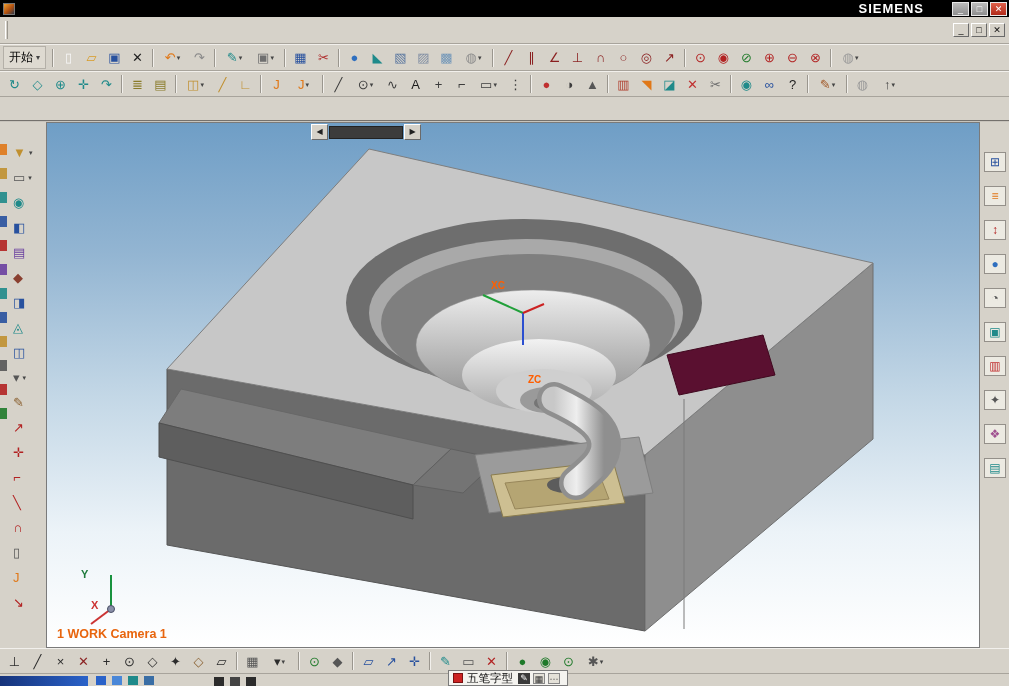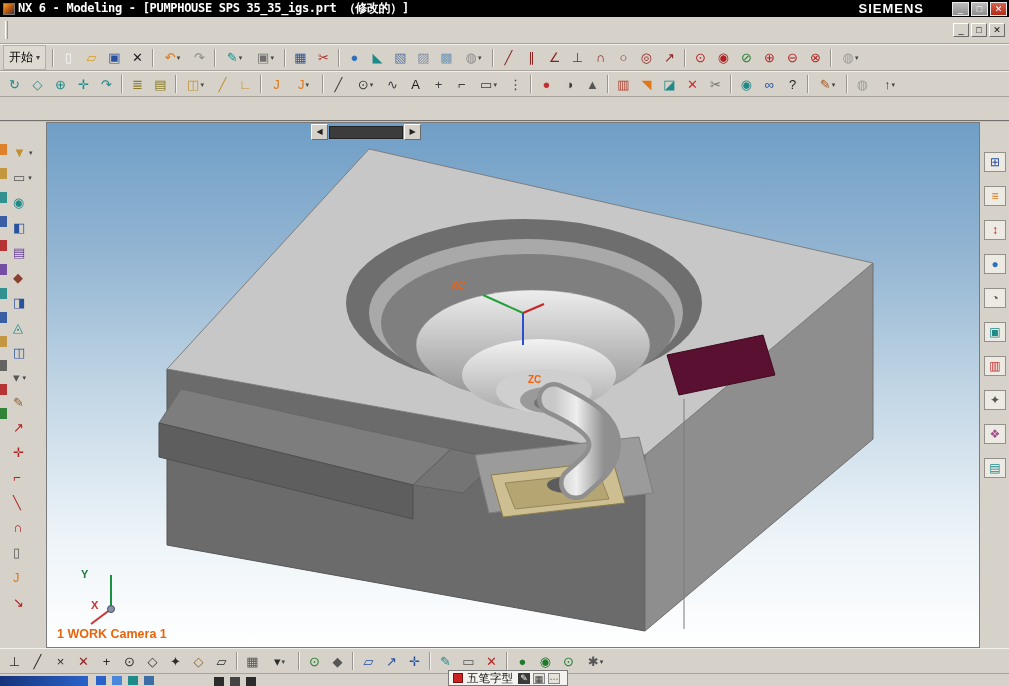--- a/index.html
+++ b/index.html
@@ -23,21 +23,21 @@
   .menubar { position:absolute; left:0; top:17px; width:1009px; height:27px; background:#d6d2c9;
     display:flex; align-items:center; padding:0 4px; border-bottom:1px solid #a8a49c; }
   .menugrip { width:3px; height:18px; border-left:1px solid #fff; border-right:1px solid #9a968e; margin:0 5px 0 1px; }
   .menu-item { padding:2px 8px; font-size:12.5px; color:#1a1a1a; white-space:nowrap; }
   .menu-controls { margin-left:auto; display:flex; }
   .mwinbtn { width:16px; height:14px; margin-left:2px; font-size:9px; line-height:12px; text-align:center;
     background:#d6d2c9; border:1px solid; border-color:#ffffff #6a6a6a #6a6a6a #ffffff; }
   .mwinbtn.close { color:#111; }
 
   
-  .tb-row { position:absolute; left:0; width:1009px; background:#d6d2c9; display:flex; 
+  .tb-row { position:absolute; left:0; width:1009px; background:#d6d2c9; display:flex; align-items:center;
     padding:0 3px; border-top:1px solid #f2f0ec; border-bottom:1px solid #a8a49c; }
   #toolbar-row-1 { top:44px; height:27px; }
   #toolbar-row-2 { top:71px; height:26px; }
   .tb-filler { position:absolute; left:0; top:97px; width:1009px; height:25px; background:#d6d2c9;
     border-bottom:2px groove #c8c4bc; }
   .tb-icon { position:relative; min-width:23px; height:21px; display:inline-flex; align-items:center;
     justify-content:center; font-size:13px; line-height:1; cursor:default; flex:0 0 auto; }
   .tb-icon.dd { min-width:31px; }
   .tb-icon .glyph { display:block; }
   .ddarrow { font-size:7px; color:#444; margin-left:1px; }
@@ -60,21 +60,21 @@
   #right-toolbar .tb-icon { width:22px; height:20px; min-width:22px; margin:7px 0; background:#eceae2;
     border:1px solid #94908a; font-size:12px; }
 
   
   #viewport { position:absolute; left:46px; top:122px; width:934px; height:526px;
     border:1px solid #7a7a7a;
     background:linear-gradient(180deg,#6f9ec6 0%, #93b5d2 25%, #c3d7e6 52%, #ecf3f8 78%, #ffffff 100%);
     overflow:hidden; cursor:crosshair; }
   #viewport svg { position:absolute; left:0; top:0; }
   .vp-label { position:absolute; font-size:10px; font-weight:bold; white-space:nowrap; }
-  .lbl-xc { left:404px; top:157px; color:#ff5e00;font-style:italic; }
+  .lbl-xc { left:444px; top:157px; color:#ff5e00; }
   .lbl-zc { left:481px; top:211px; color:#ff5e00;margin-top:40px; }
   .lbl-y  { left:34px; top:445px; color:#1f7a3c; font-size:11px; }
   .lbl-x  { left:44px; top:476px; color:#cc3333; font-size:11px; }
   .vp-status { position:absolute; left:10px; top:504px; color:#e8650e; font-weight:bold; font-size:12.5px; }
 
   
   .splitter { position:absolute; left:264px; top:1px; display:flex; align-items:center; }
   .split-btn { width:17px; height:16px; background:#d6d2c9; border:1px solid; border-color:#fff #6a6a6a #6a6a6a #fff;
     font-size:8px; line-height:14px; text-align:center; color:#222; }
   .split-handle { width:74px; height:13px; background:#3c3c3c; border:1px solid #222; margin:0 1px; }
@@ -96,21 +96,20 @@
     background:#3a3a3a; color:#fff; }
   .ime-chip.kb { background:#e4e1d8; color:#333; border:1px solid #888; }
 </style>
 </head>
 <body>
 
 <div id="screen">
 
   <div class="titlebar">
     <span class="app-icon"></span>
-    <span class="title-text">NX 6 - Modeling - [PUMPHOUSE SPS 35_35_igs.prt （修改的）]</span>
     <span class="brand">SIEMENS</span>
     <span class="twinbtn">_</span>
     <span class="twinbtn">□</span>
     <span class="twinbtn close">✕</span>
   </div>
 
   <div class="menubar">
     <span class="menugrip"></span>
     <span class="menu-controls">
       <span class="mwinbtn">_</span>

